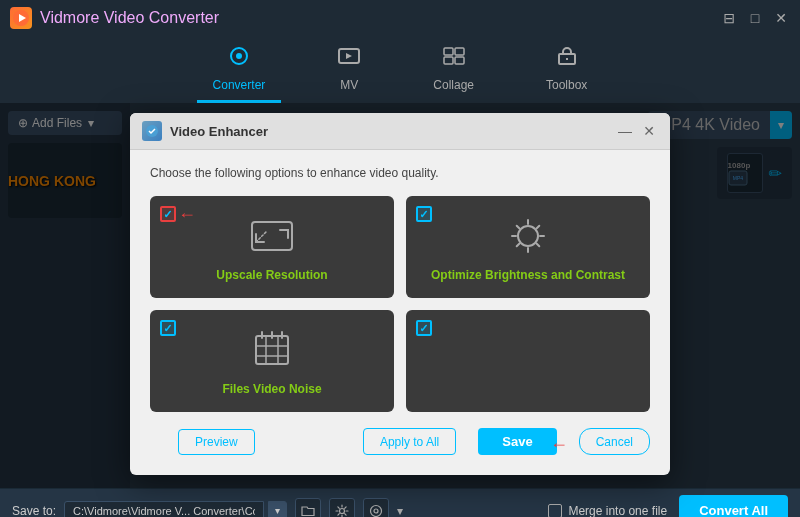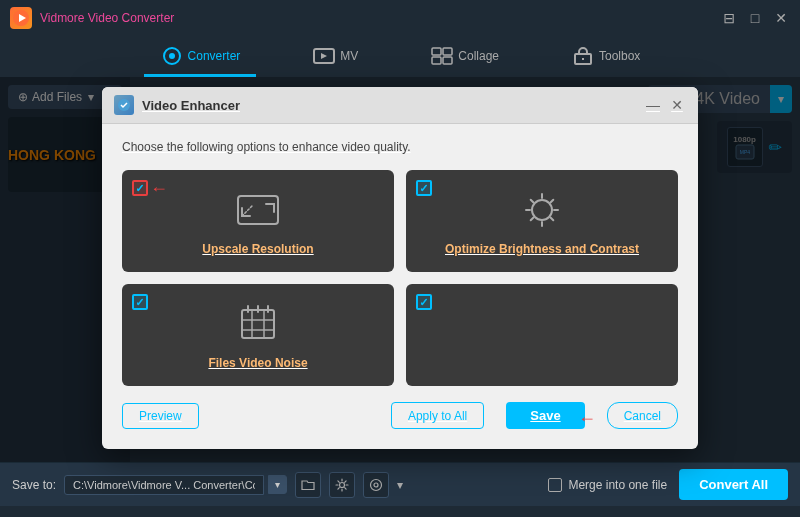--- a/index.html
+++ b/index.html
@@ -33,22 +33,22 @@
       background: linear-gradient(135deg, #ff6b35, #f7931e);
       border-radius: 4px;
       display: flex;
       align-items: center;
       justify-content: center;
       font-size: 11px;
       font-weight: bold;
       color: white;
     }
     .titlebar-title {
-      font-size: 12px;
-      color: #ec4899;
+      font-size: 16px;
+      color: #f0abfc;
     }
     .titlebar-controls {
       display: flex;
       gap: 8px;
       align-items: center;
     }
     .titlebar-btn {
       width: 18px;
       height: 18px;
       display: flex;
@@ -62,23 +62,23 @@
     
     .nav-tabs {
       display: flex;
       justify-content: center;
       background: #1e2a35;
       padding: 4px 0 0 0;
       gap: 40px;
     }
     .nav-tab {
       display: flex;
-      flex-direction: row;
-      align-items: center;
-      gap: 4px;
+      flex-direction: column;
+      align-items: center;
+      gap: 12px;
       padding: 6px 16px 8px;
       cursor: pointer;
       color: #aaa;
       font-size: 12px;
       border-bottom: 3px solid transparent;
       position: relative;
     }
     .nav-tab.active {
       color: #00bfff;
       border-bottom-color: #00bfff;
@@ -141,24 +141,23 @@
       background: rgba(0,0,0,0.5);
       display: flex;
       align-items: flex-start;
       justify-content: center;
       padding-top: 10px;
       z-index: 10;
     }
     .modal {
       background: #f0f0f0;
       border-radius: 6px;
-      width: 596px;
+      width: 540px;
       overflow: hidden;
       box-shadow: 0 8px 32px rgba(0,0,0,0.5);
-      text-decoration: underline;
     }
     .modal-header {
       background: #e0e0e0;
       display: flex;
       align-items: center;
       justify-content: space-between;
       padding: 8px 12px;
       border-bottom: 1px solid #ccc;
     }
     .modal-header-left {
@@ -256,35 +255,36 @@
     .enhance-icon {
       width: 48px;
       height: 48px;
       display: flex;
       align-items: center;
       justify-content: center;
       color: #ccc;
     }
     .enhance-label {
       font-size: 12px;
-      color: #fdba74;
+      color: #84cc16;
       font-weight: 600;
       text-align: center;
     }
 
     
     .modal-footer {
       display: flex;
       justify-content: space-between;
       align-items: center;
       margin-top: 4px;
     }
     .modal-footer-left {
       display: flex;
       gap: 10px;
+      margin-left: 28px;
     }
     .modal-footer-right {
       display: flex;
       gap: 22px;
       position: relative;
     }
     .btn-preview {
       border: 1.5px solid #00bfff;
       background: transparent;
       color: #00bfff;
@@ -498,21 +498,21 @@
 
     <div style="display:flex; justify-content:flex-end;">
       <div style="display:flex; align-items:center; background:#3a5068; border-radius:4px; overflow:hidden; height:28px;">
         <span style="padding:0 10px; font-size:16px; color:#ccc;">MP4 4K Video</span>
         <button style="background:#00bfff; border:none; color:#fff; padding:0 8px; height:100%; cursor:pointer; font-size:12px;">▾</button>
       </div>
     </div>
 
     <div style="display:flex; justify-content:flex-end; align-items:center; gap:8px;">
       <div style="background:#253545; border-radius:4px; padding:6px 10px; display:flex; align-items:center; gap:6px;">
-        <div style="width:36px; height:40px; background:#1a2a36; border:1px solid #3a5068; border-radius:3px; display:flex; flex-direction:column; align-items:center; justify-content:center;">
+        <div style="width:36px; height:40px; background:#1a2a36; border:1px solid #3a5068; border-radius:3px; display:flex; flex-direction:column; align-items:flex-start; justify-content:center;">
           <span style="font-size:8px; color:#aaa; font-weight:bold;">1080p</span>
           <svg width="20" height="16" viewBox="0 0 20 16">
             <rect x="1" y="1" width="18" height="14" rx="2" fill="#2a3f52" stroke="#4a6f8a" stroke-width="1"></rect>
             <text x="10" y="10" text-anchor="middle" font-size="5" fill="#4aafff">MP4</text>
           </svg>
         </div>
         <span style="color:#00bfff; cursor:pointer; font-size:16px;">✏</span>
       </div>
     </div>
   </div>

